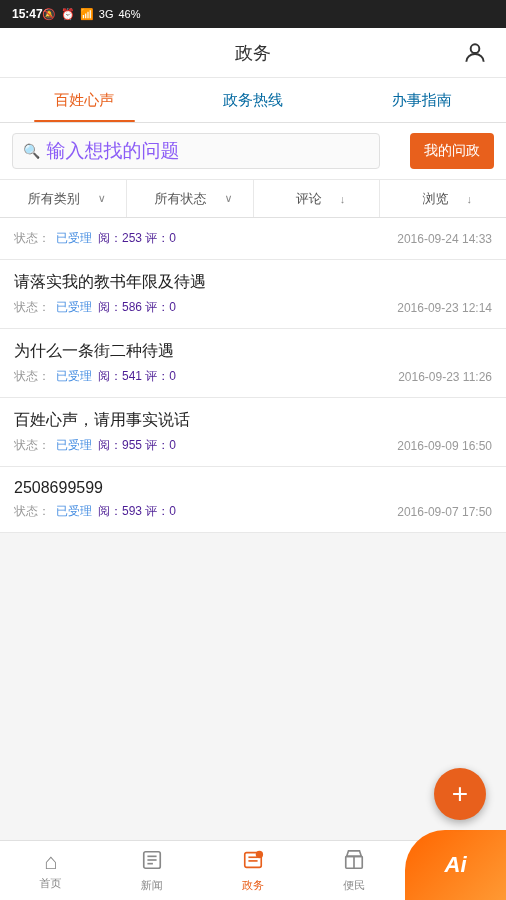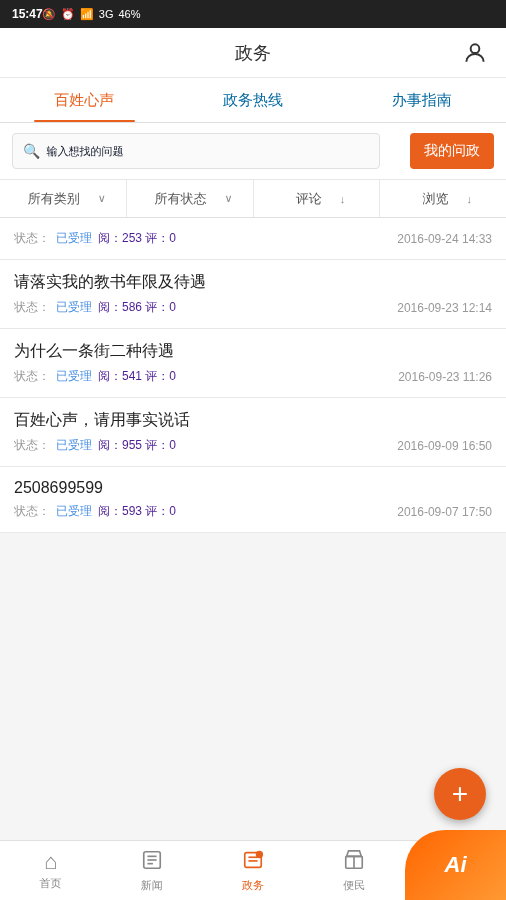--- a/index.html
+++ b/index.html
@@ -103,22 +103,22 @@
       align-items: center;
       padding: 0 10px;
       background: #fafafa;
     }
     .search-icon-text {
       font-size: 14px;
       color: #aaa;
       margin-right: 6px;
     }
     .search-placeholder {
-      font-size: 11px;
-      color: #0f172a;
+      font-size: 19px;
+      color: #8b5cf6;
     }
     .search-btn {
       background: #e8601c;
       color: #fff;
       border: none;
       border-radius: 4px;
       height: 36px;
       padding: 0 14px;
       font-size: 14px;
       cursor: pointer;

